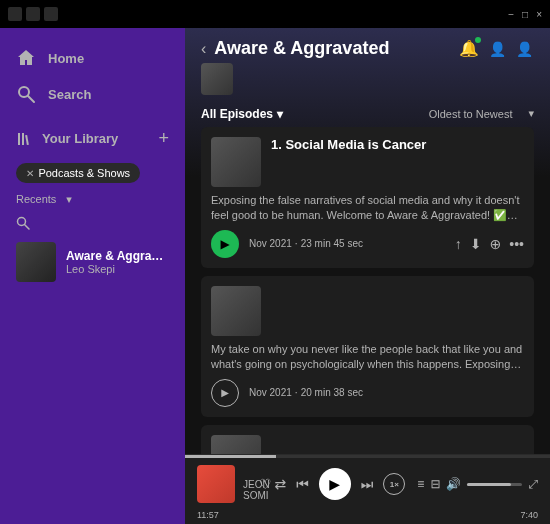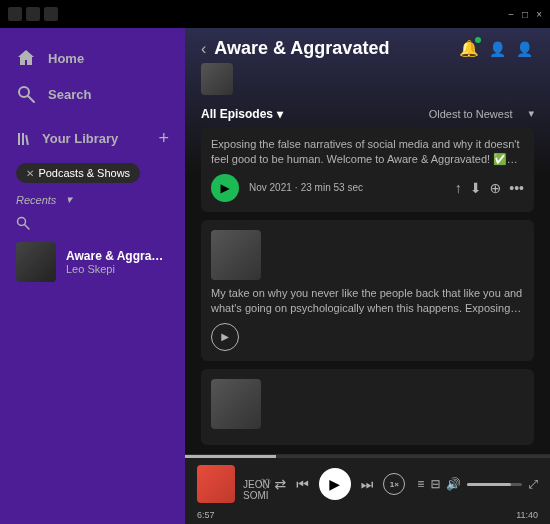--- a/index.html
+++ b/index.html
@@ -95,23 +95,23 @@
       background: #2a2a2a;
       border-radius: 20px;
       padding: 4px 10px;
       font-size: 11px;
       color: #fff;
       cursor: pointer;
     }
     .filter-chip .x-icon { color: #aaa; font-size: 10px; }
 
     .library-recents {
-      display: flex; align-items: flex-end; gap: 10px;
+      display: flex; align-items: flex-start; gap: 10px;
       padding: 4px 16px 6px;
-      font-size: 11px; color: #b3b3b3; cursor: pointer; font-style: italic;
+      font-size: 11px; color: #b3b3b3; cursor: pointer;
     }
     .search-bar-mini {
       padding: 4px 16px;
       display: flex; align-items: center; gap: 6px;
       color: #b3b3b3;
     }
 
     .podcast-item {
       display: flex;
       align-items: center;
@@ -451,43 +451,51 @@
       </div>
       <div class="filter-right">
         <span>Oldest to Newest</span>
         <span>▾</span>
       </div>
     </div>
 
     <div class="episodes-list">
 
       <div class="episode-card">
+        <div class="episode-top">
+          <div class="episode-thumb"></div>
+          <div class="episode-title">1. Social Media is Cancer</div>
+        </div>
         <div class="episode-desc">Exposing the false narratives of social media and why it doesn't feel good to be human. Welcome to Aware &amp; Aggravated! ✅ FOLLOW ME...</div>
         <div class="episode-controls">
           <div class="play-btn">▶</div>
           <div class="episode-meta">
             <span>Nov 2021</span>
-            · <span>23 min 53 sec</span>
+            · <span>23 min 45 sec</span>
           </div>
           <div class="episode-actions">
             <span class="ep-action-icon">↑</span>
             <span class="ep-action-icon">⬇</span>
             <span class="ep-action-icon">⊕</span>
             <span class="ep-action-icon">•••</span>
           </div>
         </div>
       </div>
 
       <div class="episode-card">
         <div class="episode-top">
           <div class="episode-thumb"></div>
         </div>
         <div class="episode-desc">My take on why you never like the people back that like you and what's going on psychologically when this happens. Exposing a pattern you need to be aware of....</div>
         <div class="episode-controls">
           <div class="play-btn-outline">▶</div>
+          <div class="episode-meta">
+            <span>Nov 2021</span>
+            · <span>20 min 38 sec</span>
+          </div>
         </div>
       </div>
 
       <div class="episode-card">
         <div class="episode-top">
           <div class="episode-thumb"></div>
         </div>
 
       </div>
 
@@ -521,19 +529,19 @@
           <span class="np-right-icon">🔊</span>
           <div class="volume-bar">
             <div class="vol-track">
               <div class="vol-fill"></div>
             </div>
           </div>
           <span class="np-right-icon">⤢</span>
         </div>
       </div>
       <div class="nowplaying-times">
-        <span>6:57</span>
-        <span>11:40</span>
+        <span>11:57</span>
+        <span>7:40</span>
       </div>
     </div>
 
   </div>
 </div>
 
 </body></html>

